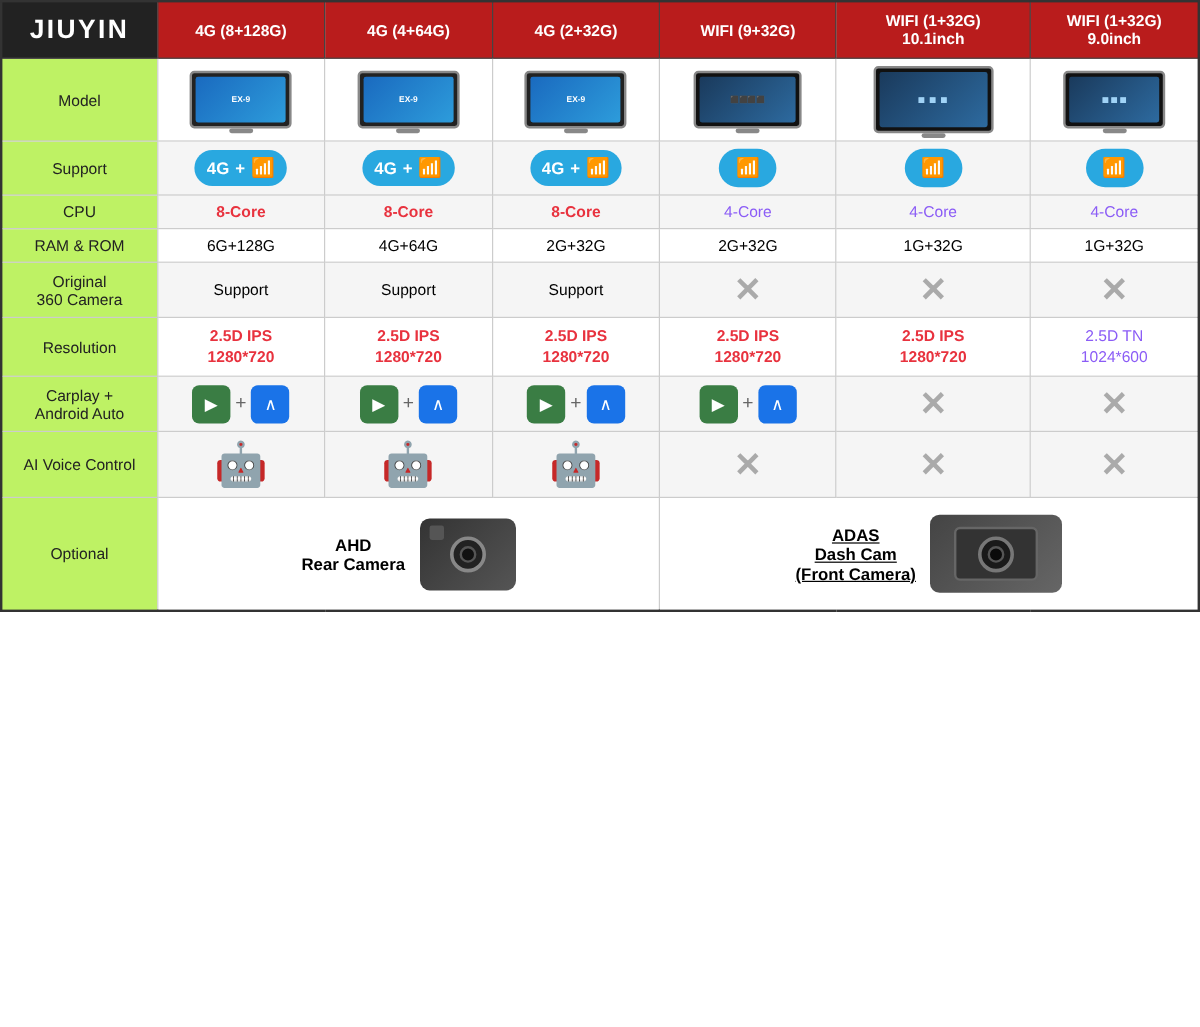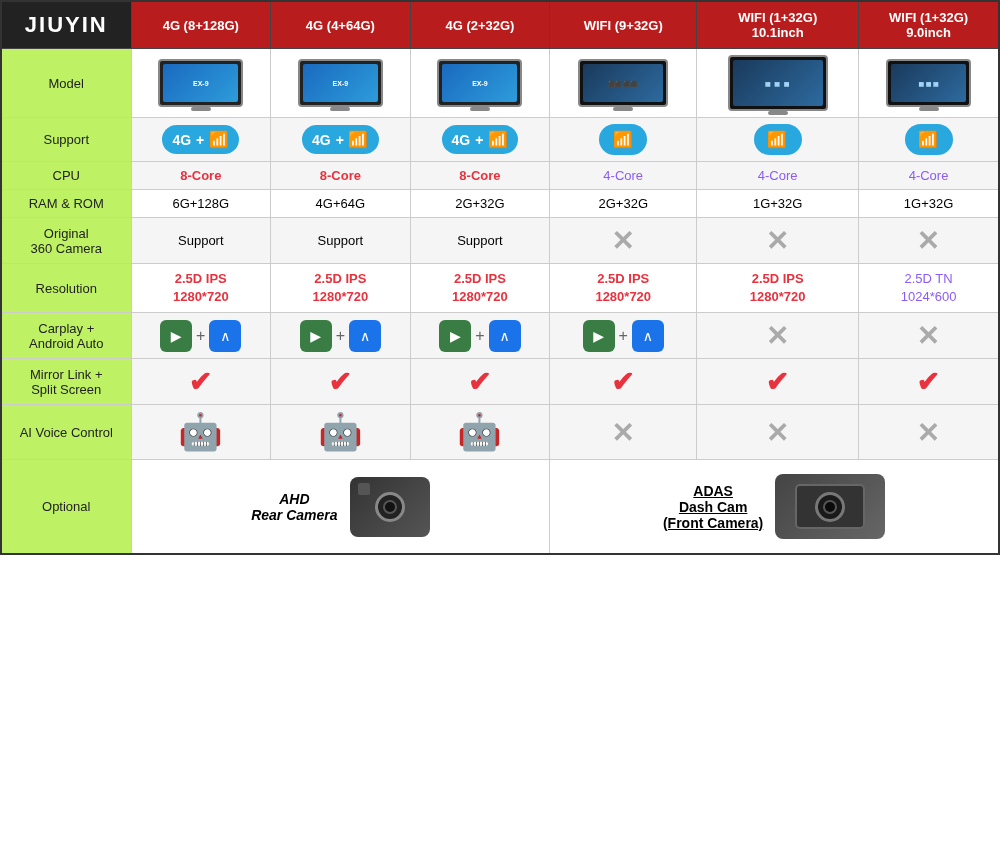--- a/index.html
+++ b/index.html
@@ -430,30 +430,20 @@
       </td>
       <td>
         <span class="cross">✕</span>
       </td>
       <td>
         <span class="cross">✕</span>
       </td>
     </tr>
 
 
-    <tr class="alt-row">
-      <td class="row-label" style="white-space:pre-line;">Mirror Link +
-Split Screen</td>
-      <td><span class="checkmark">✔</span></td>
-      <td><span class="checkmark">✔</span></td>
-      <td><span class="checkmark">✔</span></td>
-      <td><span class="checkmark">✔</span></td>
-      <td><span class="checkmark">✔</span></td>
-      <td><span class="checkmark">✔</span></td>
-    </tr>
 
 
     <tr class="alt-row">
       <td class="row-label">AI Voice Control</td>
       <td>
         <span class="robot-icon" style="font-size:36px;">🤖</span>
       </td>
       <td>
         <span class="robot-icon" style="font-size:36px;">🤖</span>
       </td>
@@ -463,21 +453,21 @@
       <td><span class="cross">✕</span></td>
       <td><span class="cross">✕</span></td>
       <td><span class="cross">✕</span></td>
     </tr>
 
     <tr class="white-row">
       <td class="row-label">Optional</td>
       <td colspan="3" style="vertical-align:middle; padding:10px;">
         <div style="display:flex; align-items:center; justify-content:center; gap:12px;">
           <div style="text-align:center;">
-            <div style="font-weight:bold; font-size:14px;font-style:italic;">AHD<br>Rear Camera</div>
+            <div style="font-weight:bold; font-size:14px;">AHD<br>Rear Camera</div>
           </div>
           <div>
             <div class="camera-placeholder">
               <div style="position:absolute; top:6px; left:8px; width:12px; height:12px; background:#555; border-radius:2px;"></div>
               <div class="camera-lens">
                 <div class="camera-lens-inner"></div>
               </div>
             </div>
           </div>
         </div>

